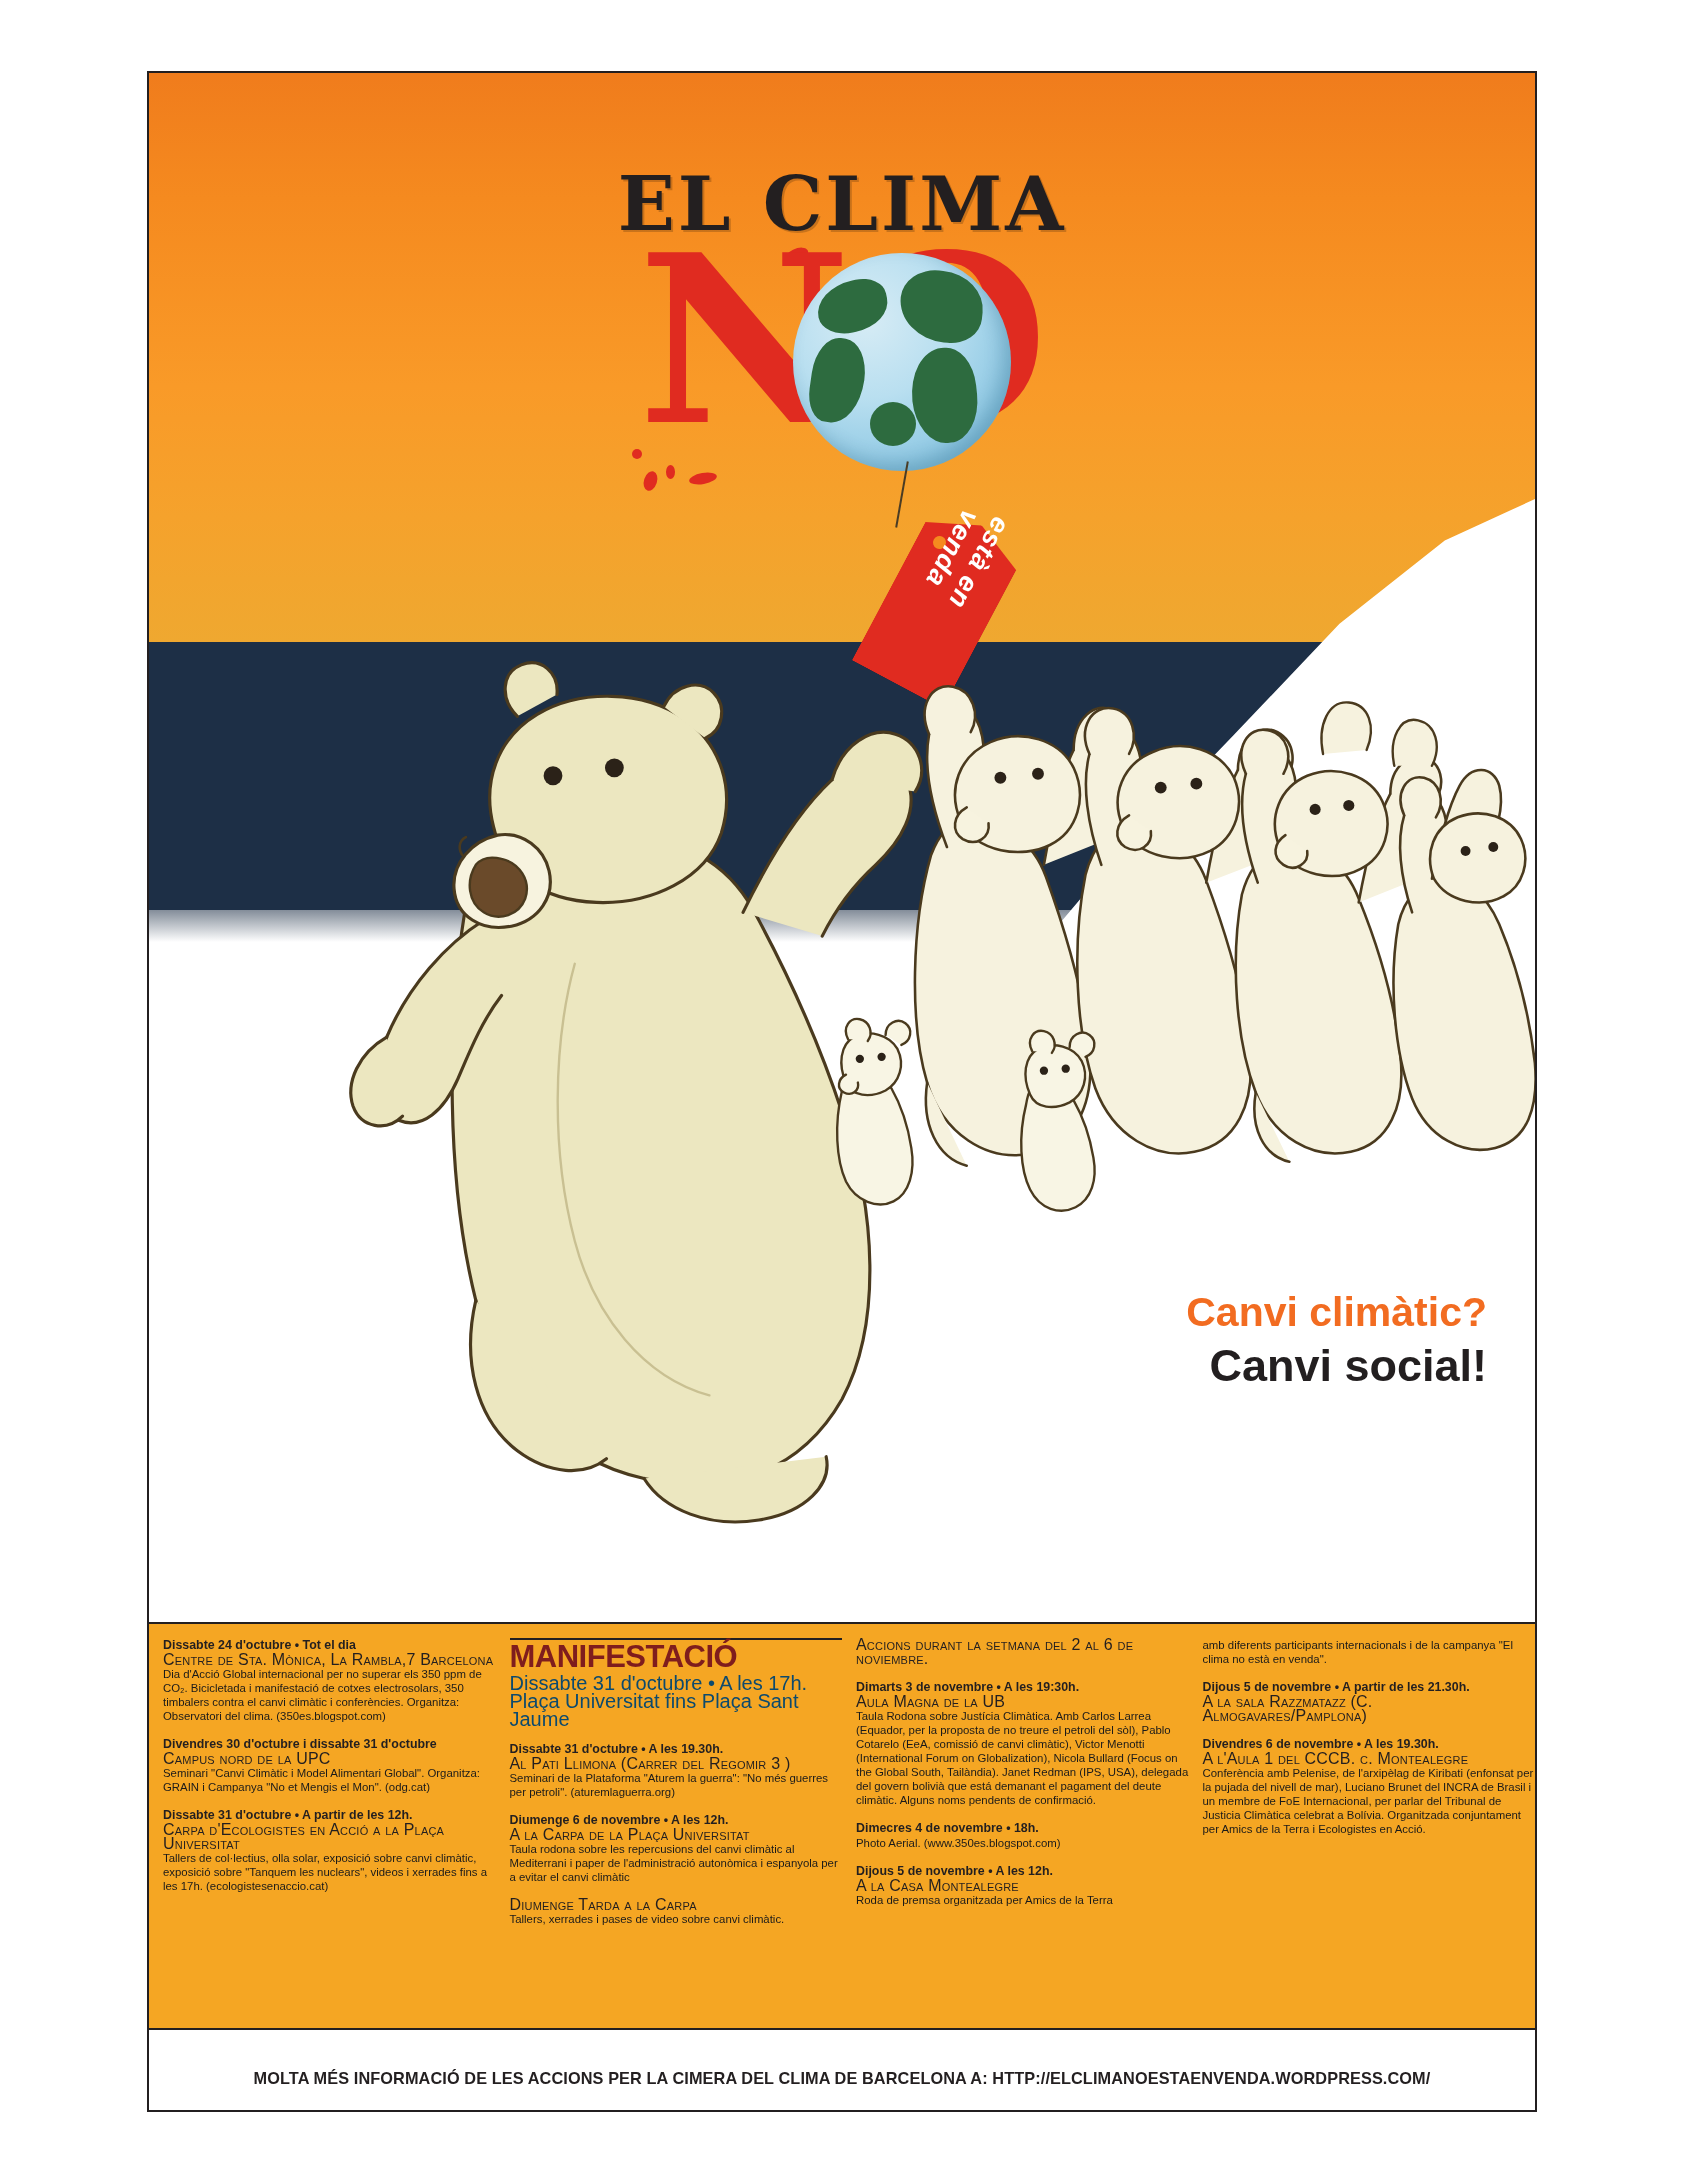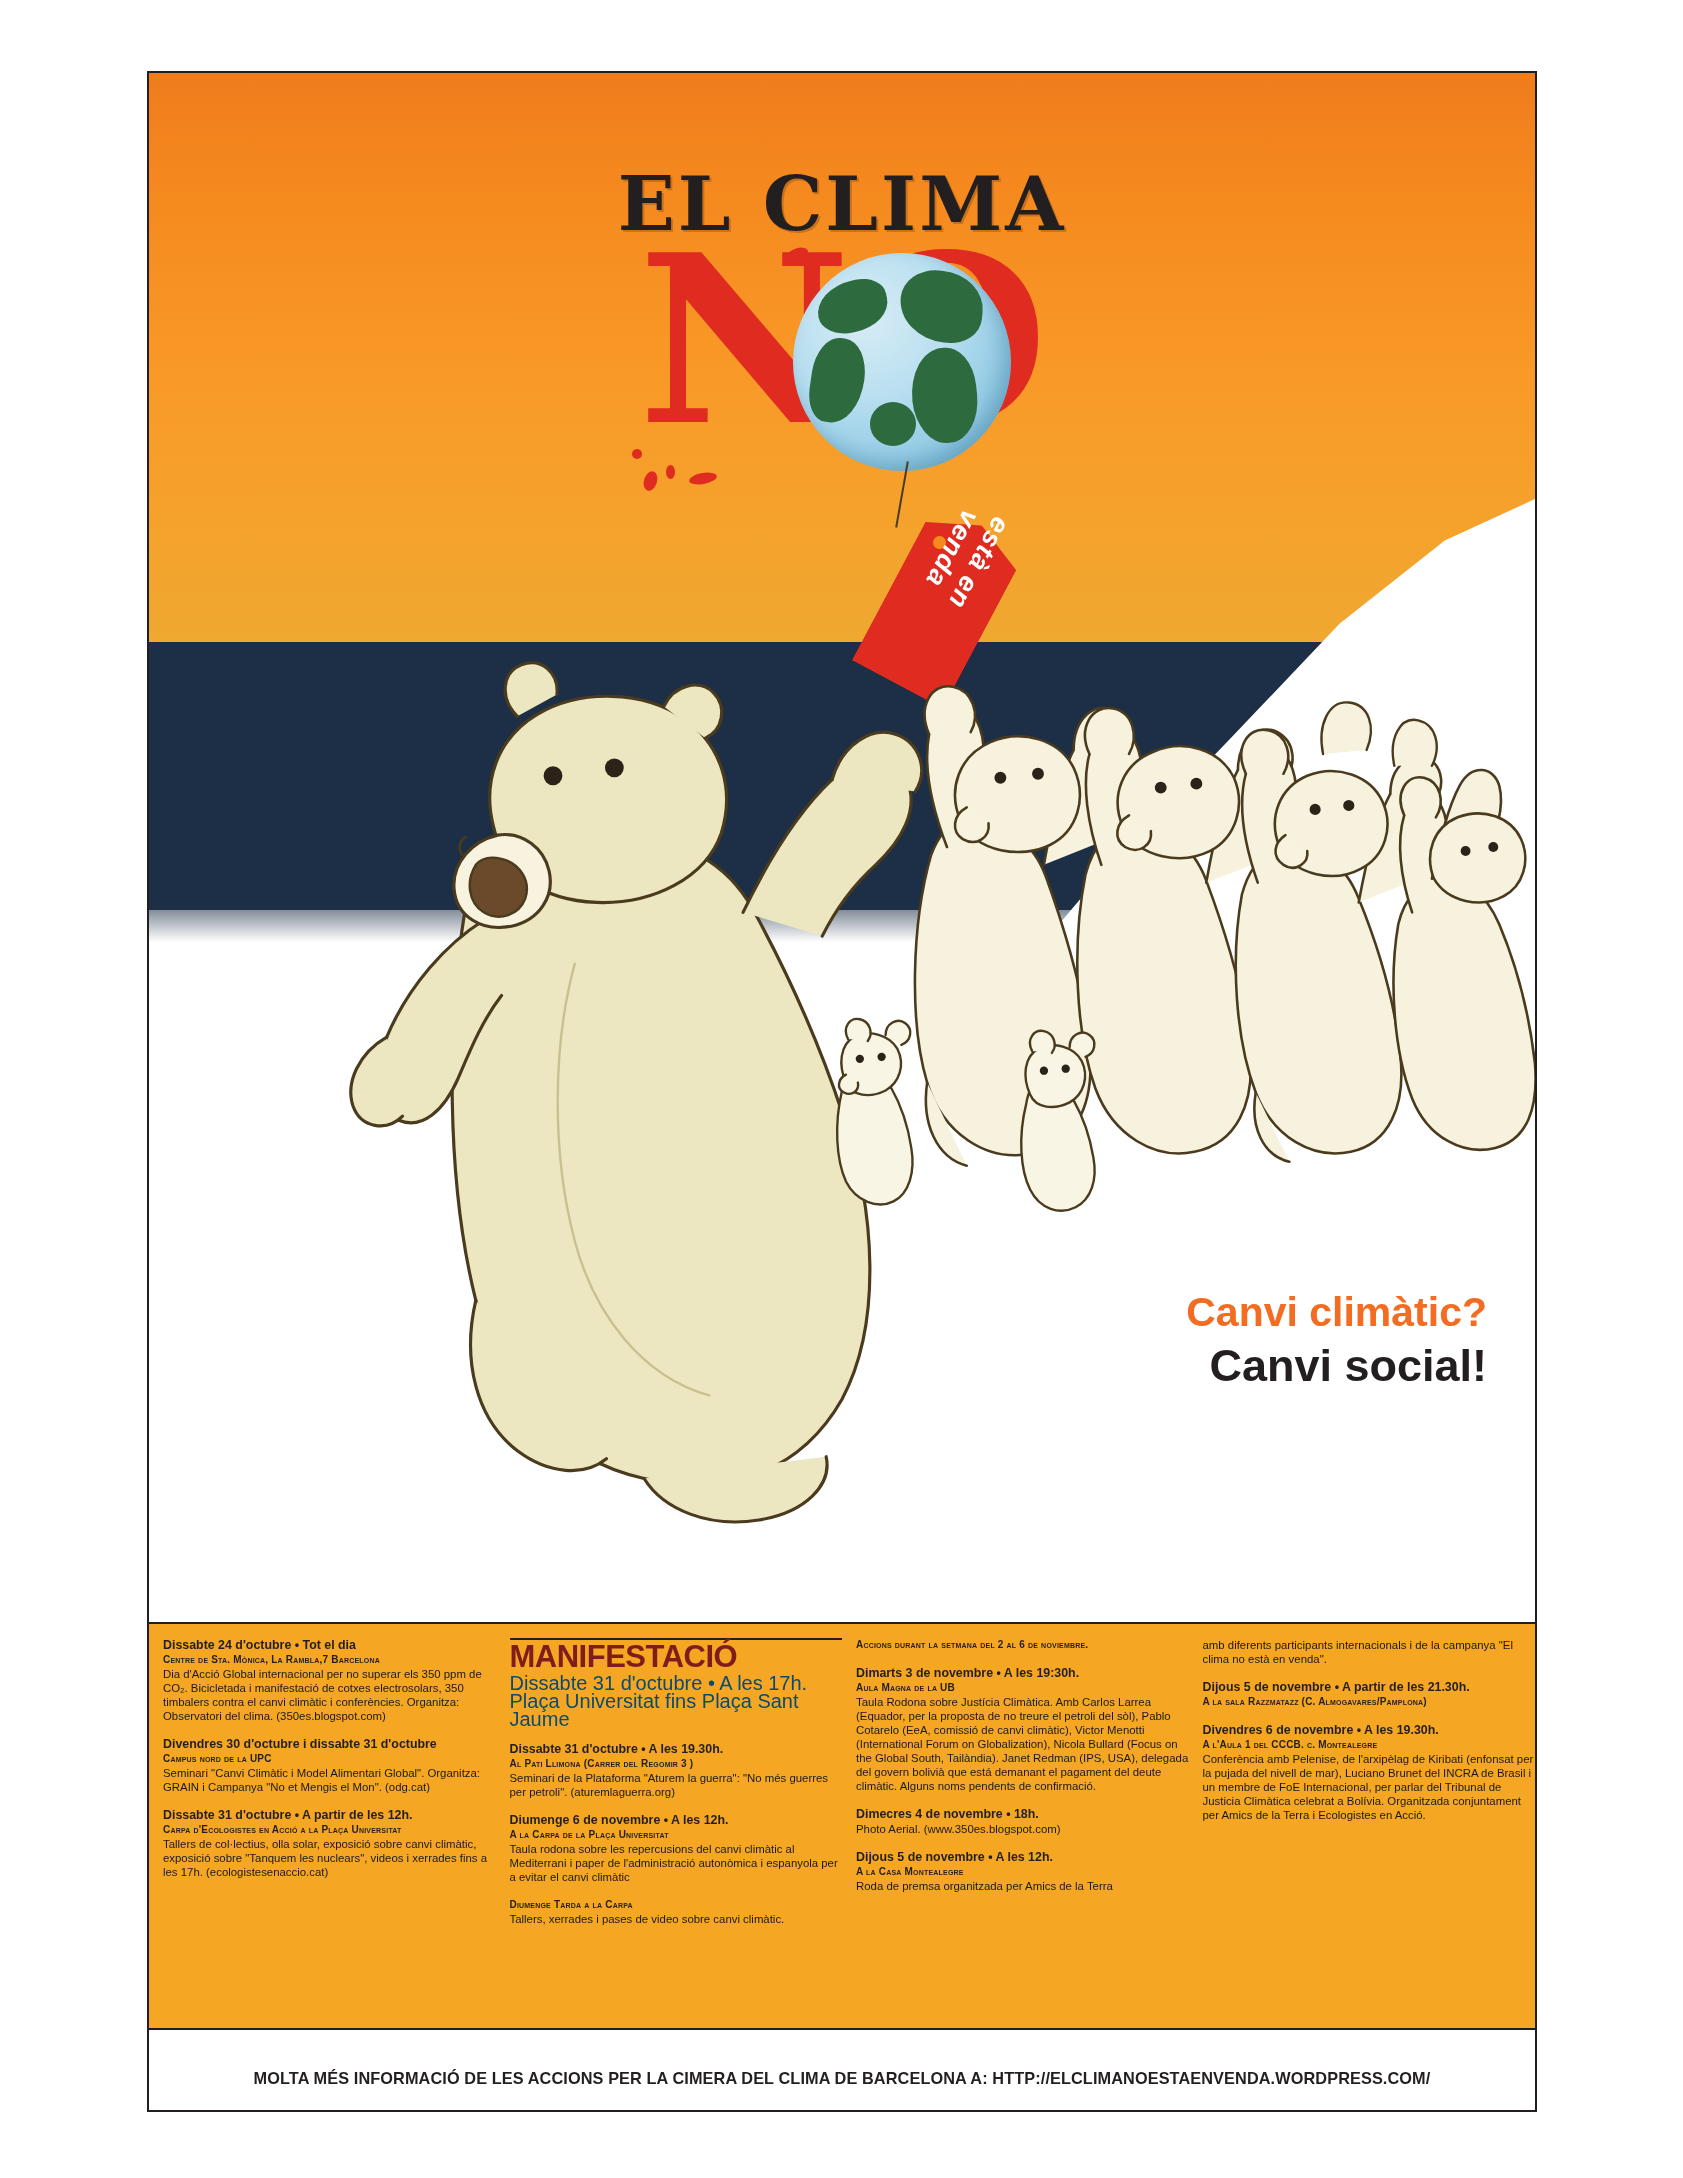--- a/index.html
+++ b/index.html
@@ -187,21 +187,21 @@
     display: flex;
     gap: 14px;
   }
   .col { flex: 1 1 0; }
 
   .blk { margin-bottom: 14px; }
   .hd {
     font-size: 12.4px; font-weight: bold; color: #231f20; line-height: 15px;
   }
   .sub {
-    font-size: 10px; font-weight: bold; color: #231f20; line-height: 14px;
+    font-size: 16px; font-weight: normal; color: #231f20; line-height: 14px;
     font-variant: small-caps; letter-spacing: 0.2px;
   }
   .bd {
     font-size: 11.4px; color: #1a1a1a; line-height: 14px;
   }
 
   .manif-box {
     border-top: 2px solid #231f20;
     padding-top: 0;
   }

